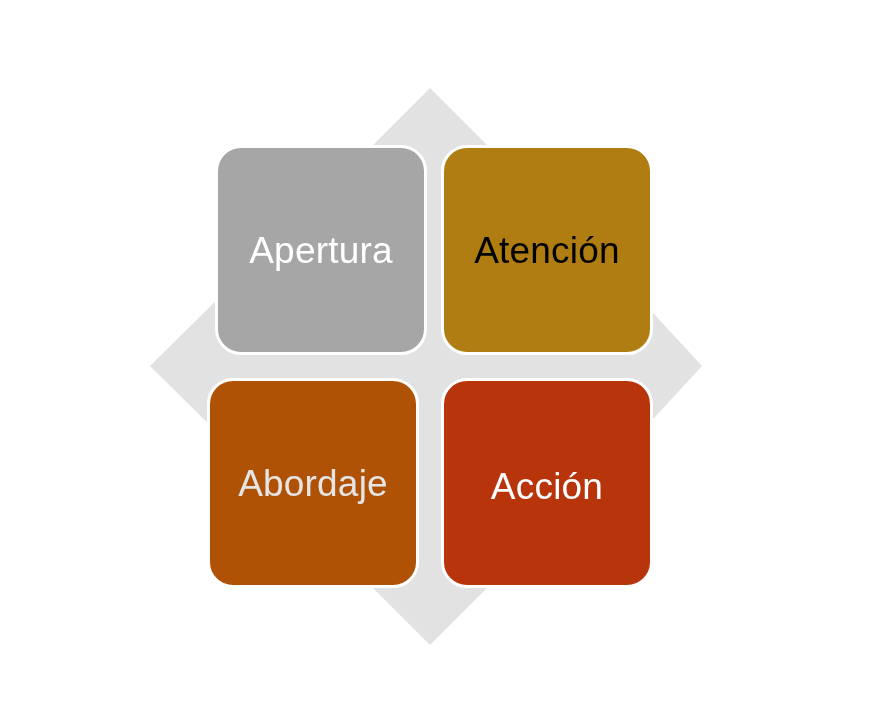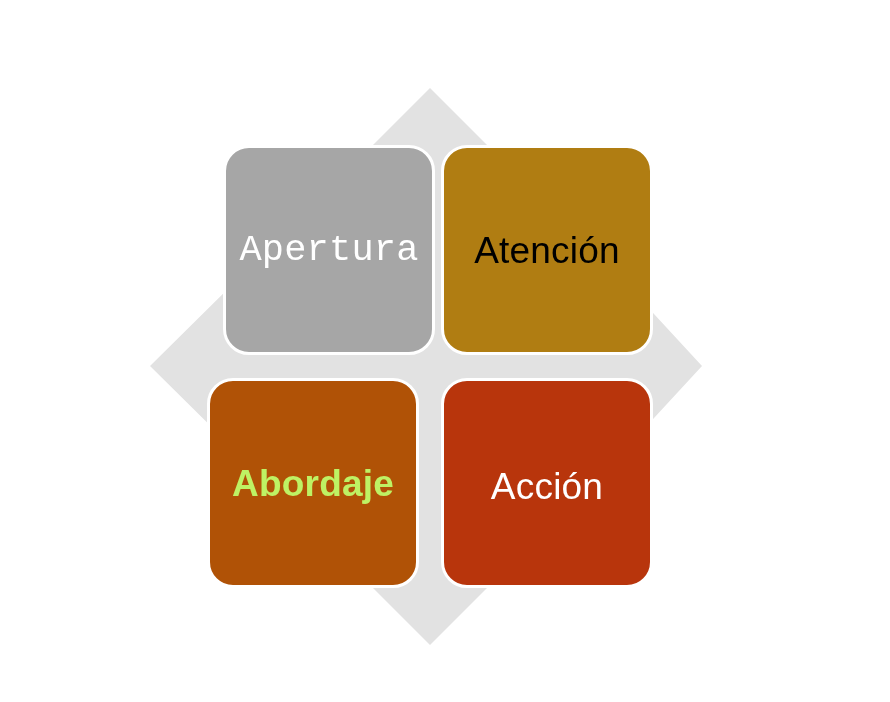--- a/index.html
+++ b/index.html
@@ -44,21 +44,21 @@
     width: 212px;
     height: 210px;
     border-radius: 26px;
     border: 3px solid #ffffff;
     box-sizing: border-box;
     display: flex;
     align-items: center;
     justify-content: center;
   }
 
-  .cell.r0c0 { left: 16px;   top: 0px; font-family: Liberation Mono, monospace;   }
+  .cell.r0c0 { left: 8px;   top: 0px;   }
   .cell.r0c1 { left: 234px; top: 0px;   }
   .cell.r1c0 { left: 0px;   top: 233px; }
   .cell.r1c1 { left: 234px; top: 233px; }
 
   .cell-label {
     color: #ffffff;
     font-size: 37px;
     font-weight: 400;
     line-height: 1;
     letter-spacing: 0.2px;
@@ -105,21 +105,21 @@
 
     <div class="cell r0c0" style="background: rgb(166, 166, 166); border-color: rgb(255, 255, 255);">
       <span class="cell-label" style="color: rgb(255, 255, 255);">Apertura</span>
     </div>
 
     <div class="cell r0c1" style="background: rgb(176, 125, 18); border-color: rgb(255, 255, 255);">
       <span class="cell-label" style="color: #000000;">Atención</span>
     </div>
 
     <div class="cell r1c0" style="background: rgb(176, 82, 6); border-color: rgb(255, 255, 255);">
-      <span class="cell-label" style="color: #bef264; font-weight: bold;">Abordaje</span>
+      <span class="cell-label" style="color: #e5e5e5;">Abordaje</span>
     </div>
 
     <div class="cell r1c1" style="background: rgb(184, 53, 12); border-color: rgb(255, 255, 255);">
       <span class="cell-label" style="color: rgb(255, 255, 255); margin-top: 7px;">Acción</span>
     </div>
 
   </div>
 
 </div>
 

